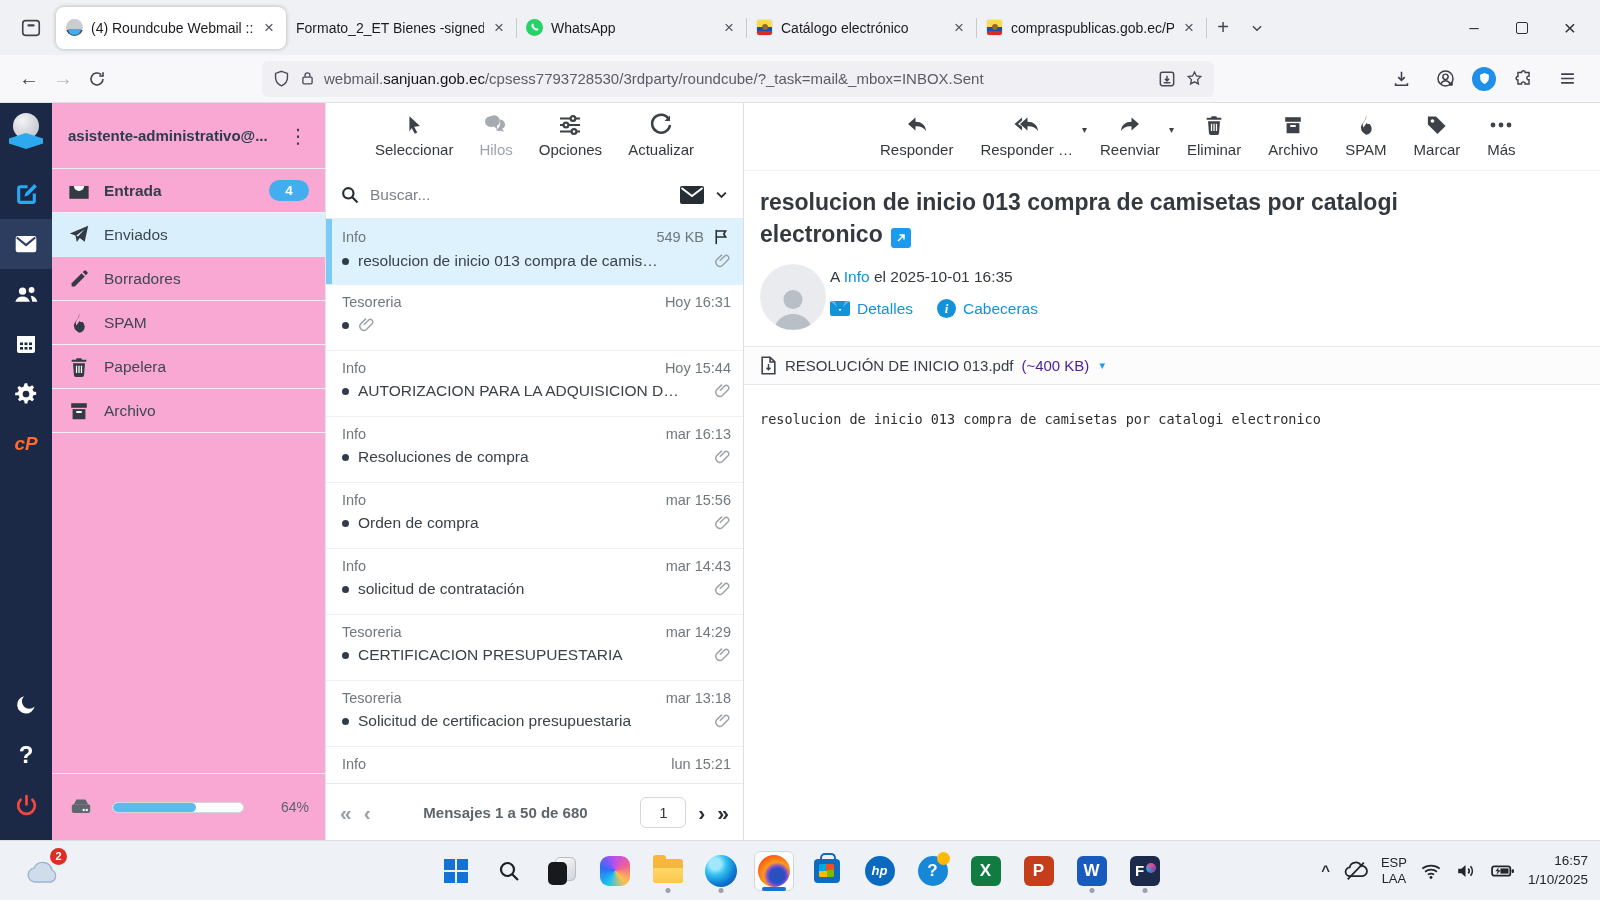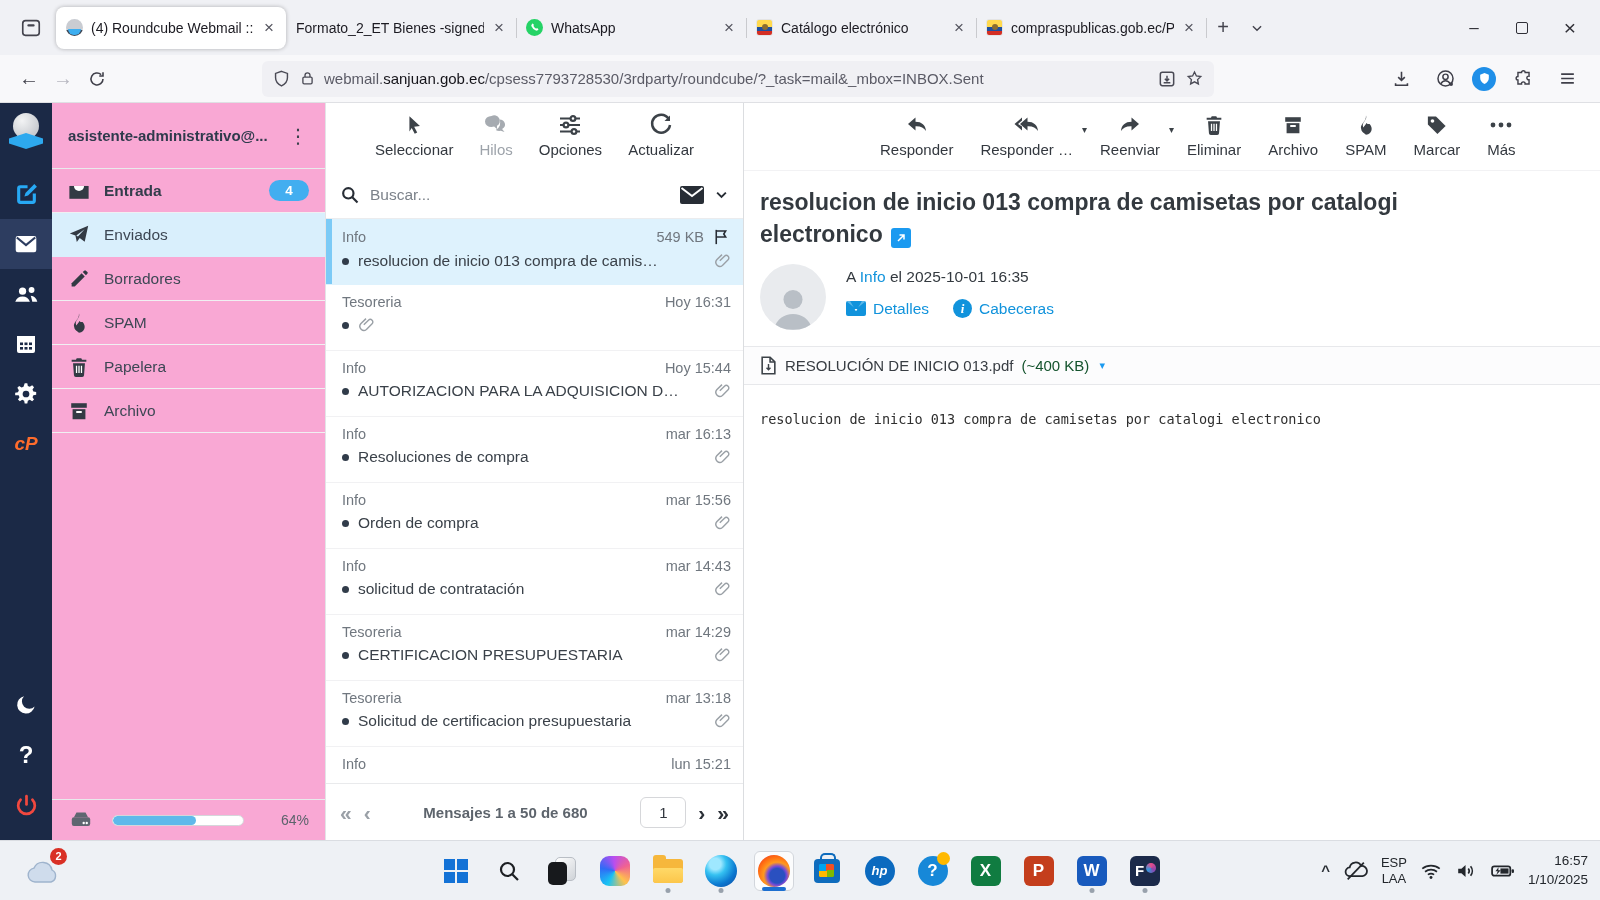--- a/index.html
+++ b/index.html
@@ -56,21 +56,21 @@
   .folders{width:274px;border-right:1px solid #e3e4e7;display:flex;flex-direction:column;flex:none;background:#f9a8d4}
   .acct{height:66px;flex:none;display:flex;align-items:center;padding:0 10px 0 16px;border-bottom:1px solid #e9eaec}
   .acct .aname{flex:1;font-size:15px;font-weight:bold;color:#2f3a4c;white-space:nowrap;overflow:hidden}
   .acct .kebab{font-size:20px;color:#3a414c;padding:0 6px;letter-spacing:1px}
   .flist{list-style:none}
   .folder{height:44px;display:flex;align-items:center;gap:14px;padding:0 16px;border-bottom:1px solid #f0f0f2;font-size:15.5px;color:#3d4754}
   .folder .fic{width:22px;display:flex;justify-content:center;color:#333a44}
   .folder.sel{background:#d9effc;border-bottom-color:#d9effc}
   .folder.bold{font-weight:bold;color:#333d4b}
   .fbadge{margin-left:auto;background:#42aef0;color:#fff;border-radius:11px;min-width:40px;text-align:center;padding:3px 8px;font-size:13.5px;font-weight:bold}
-  .folders-footer{margin-top:auto;height:41px;flex:none;border-top:1px solid #e9eaec;display:flex;align-items:center;padding:1px 16px}
+  .folders-footer{margin-top:auto;height:67px;flex:none;border-top:1px solid #e9eaec;display:flex;align-items:center;padding:1px 16px}
   .quota-bar{width:132px;height:11px;border:1px solid #d5d6da;border-radius:6px;background:#fff;margin-left:18px;overflow:hidden}
   .quota-fill{height:100%;background:#5fb9ea;border-radius:6px}
   .quota-pct{margin-left:auto;font-size:14px;color:#5c636c}
 
   .listpane{width:418px;border-right:1px solid #dbdde0;display:flex;flex-direction:column;flex:none;background:#fff}
   .ltoolbar{height:68px;flex:none;display:flex;justify-content:center;gap:26px;padding-top:9px}
   .tbtn{display:flex;flex-direction:column;align-items:center;gap:3px;color:#33383f;font-size:15px;position:relative}
   .tbtn .tic{height:26px;display:flex;align-items:center;color:#3c4248}
   .tbtn.dis{color:#9da3aa}
   .tbtn.dis .tic{color:#a6abb1}
@@ -94,34 +94,34 @@
   .pg{font-size:21px;font-weight:bold;line-height:1}
   .pg.dis{color:#9aa0a7}
   .pg.en{color:#2c3138}
   .pagtext{flex:1;text-align:center;font-size:15px;font-weight:bold;color:#5d646c}
   .pagebox{width:46px;height:31px;border:1px solid #d6d7da;border-radius:6px;display:flex;align-items:center;justify-content:center;font-size:15px;color:#33383f;background:#fff}
 
   .viewpane{flex:1;display:flex;flex-direction:column;min-width:0;background:#fff}
   .vtoolbar{height:68px;flex:none;display:flex;gap:27px;padding:9px 0 0 136px;border-bottom:1px solid #f2f2f4}
   .subject{padding:16px 40px 0 16px;max-width:760px;font-size:23px;line-height:1.38;font-weight:bold;color:#33393f}
   .extlink{display:inline-flex;width:20px;height:20px;background:#1b9af0;border-radius:3px;margin-left:8px;vertical-align:-2px;align-items:center;justify-content:center}
-  .metarow{display:flex;gap:20px;padding:14px 16px 0}
+  .metarow{display:flex;gap:4px;padding:14px 16px 0}
   .avatar{width:66px;height:66px;border-radius:50%;background:#e9ebee;flex:none;display:flex;align-items:flex-end;justify-content:center;overflow:hidden}
   .metacol{padding-top:4px}
   .mline1{font-size:15.5px;color:#33393f}
   .blue{color:#1193dc}
   .mline2{display:flex;gap:24px;margin-top:13px;align-items:center}
   .mlink{display:flex;align-items:center;gap:7px;font-size:15.5px;color:#1193dc}
   .env-mini{width:20px;height:15px;background:#1193dc;border-radius:2px;position:relative;overflow:hidden}
   .env-mini::after{content:"";position:absolute;left:1px;right:1px;top:-6px;height:12px;background:#1193dc;border:2px solid #fff;transform:rotate(0deg);clip-path:polygon(0 0,50% 100%,100% 0);background:#1193dc}
   .env-mini .fold{position:absolute;left:0;top:0;border-left:10px solid transparent;border-right:10px solid transparent;border-top:8px solid #5cb8ea}
   .infoc{width:19px;height:19px;border-radius:50%;background:#1193dc;color:#fff;display:flex;align-items:center;justify-content:center;font-size:13px;font-weight:bold;font-family:"Liberation Serif",serif;font-style:italic}
   .attach{margin-top:16px;height:39px;border-top:1px solid #e7e8eb;border-bottom:1px solid #e7e8eb;background:#fcfcfd;display:flex;align-items:center;gap:8px;padding:0 16px;font-size:15px}
   .attach .aname{color:#383d43}
-  .attach .asize{color:#14532d}
+  .attach .asize{color:#4c1d95}
   .attach .acaret{color:#1b9af0;font-size:11px;margin-left:2px}
   .attach .pdfic{color:#3c4248;display:flex}
   .mailbody{padding:26px 16px;font-family:"DejaVu Sans Mono","Liberation Mono",monospace;font-size:13.5px;color:#2e2e2e}
 
   
   .taskbar{height:60px;flex:none;background:#eef1f5;border-top:1px solid #dadde2;display:flex;align-items:center;position:relative}
   .widget{position:absolute;left:26px;display:flex;align-items:center}
   .wcloud{position:relative;color:#b9c6d8}
   .wbadge{position:absolute;right:-7px;top:-10px;min-width:17px;height:17px;background:#d93025;color:#fff;border-radius:9px;font-size:11px;display:flex;align-items:center;justify-content:center;padding:0 4px;font-weight:bold}
   .tcenter{margin:0 auto;display:flex;align-items:center;gap:13px}

